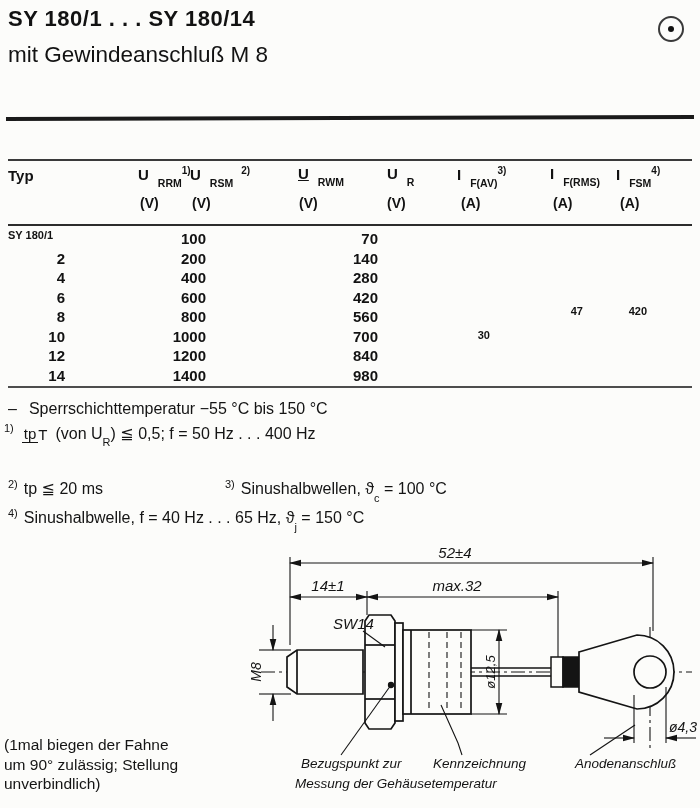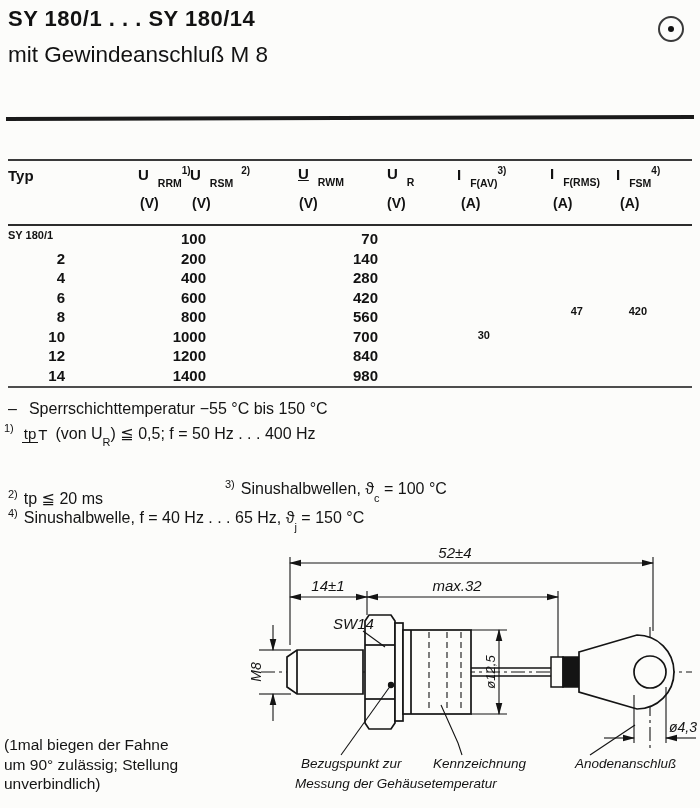--- a/index.html
+++ b/index.html
@@ -126,21 +126,21 @@
   <span>–</span><span style="margin-left:12px;">Sperrschichttemperatur  −55 °C bis 150 °C</span>
 </div>
 <div class="abs note nflex" style="left:4px;top:424px;">
   <span class="supTop">1)</span>
   <span class="frac">
     <span class="num">tp</span>
       <span>T</span>
   </span>
   <span><span>(von U</span><sub>R</sub><span>)  ≦  0,5;  f = 50 Hz . . . 400 Hz</span></span>
 </div>
-<div class="abs note" style="left:8px;top:488px;">
+<div class="abs note" style="left:8px;top:478px;">
   <span class="sup">2)</span><span>tp ≦ 20 ms</span>
 </div>
 <div class="abs note" style="left:225px;top:478px;">
   <span class="sup">3)</span><span>Sinushalbwellen,  ϑ</span><sub>c</sub><span> = 100 °C</span>
 </div>
 <div class="abs note" style="left:8px;top:507px;">
   <span class="sup">4)</span><span>Sinushalbwelle, f = 40 Hz . . . 65 Hz,  ϑ</span><sub>j</sub><span>  = 150 °C</span>
 </div>
 
 <div class="abs dwg-note">

